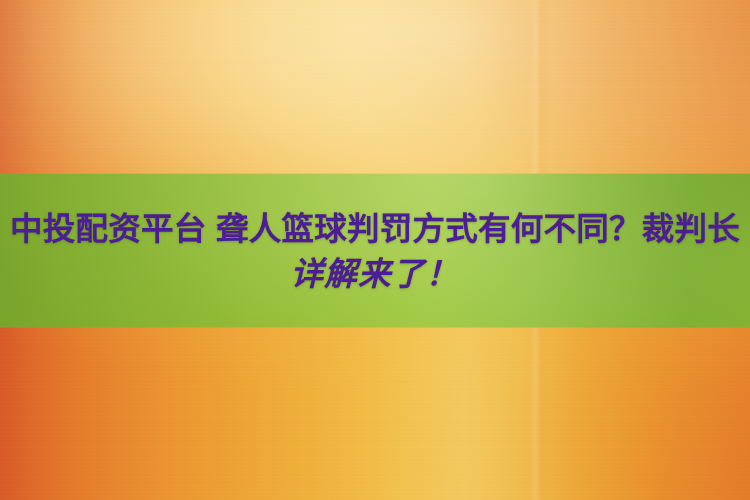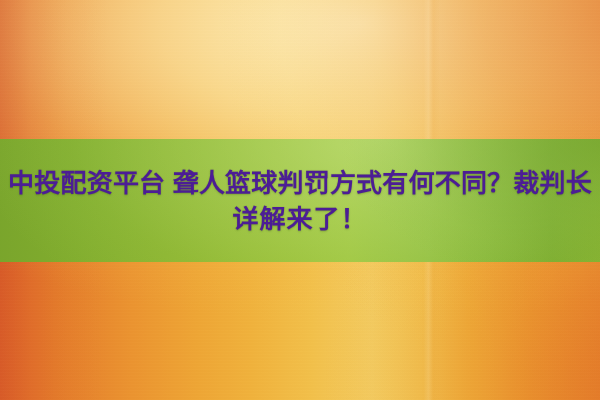--- a/index.html
+++ b/index.html
@@ -197,20 +197,21 @@
     font-weight: bold;
     letter-spacing: 0.2px;
     white-space: nowrap;
     text-shadow:
       0 1px 2px rgba(60, 95, 20, 0.30),
       0 0 1px rgba(60, 95, 20, 0.25);
   }
 
   .title-line--two {
     letter-spacing: 1px;
+    font-style: italic;
   }
 </style>
 </head>
 <body>
 
 <div id="banner">
 
   <div class="bg-layer bg-base"></div>
   <div class="bg-layer bg-cone"></div>
   <div class="bg-layer bg-sweep-right"></div>

